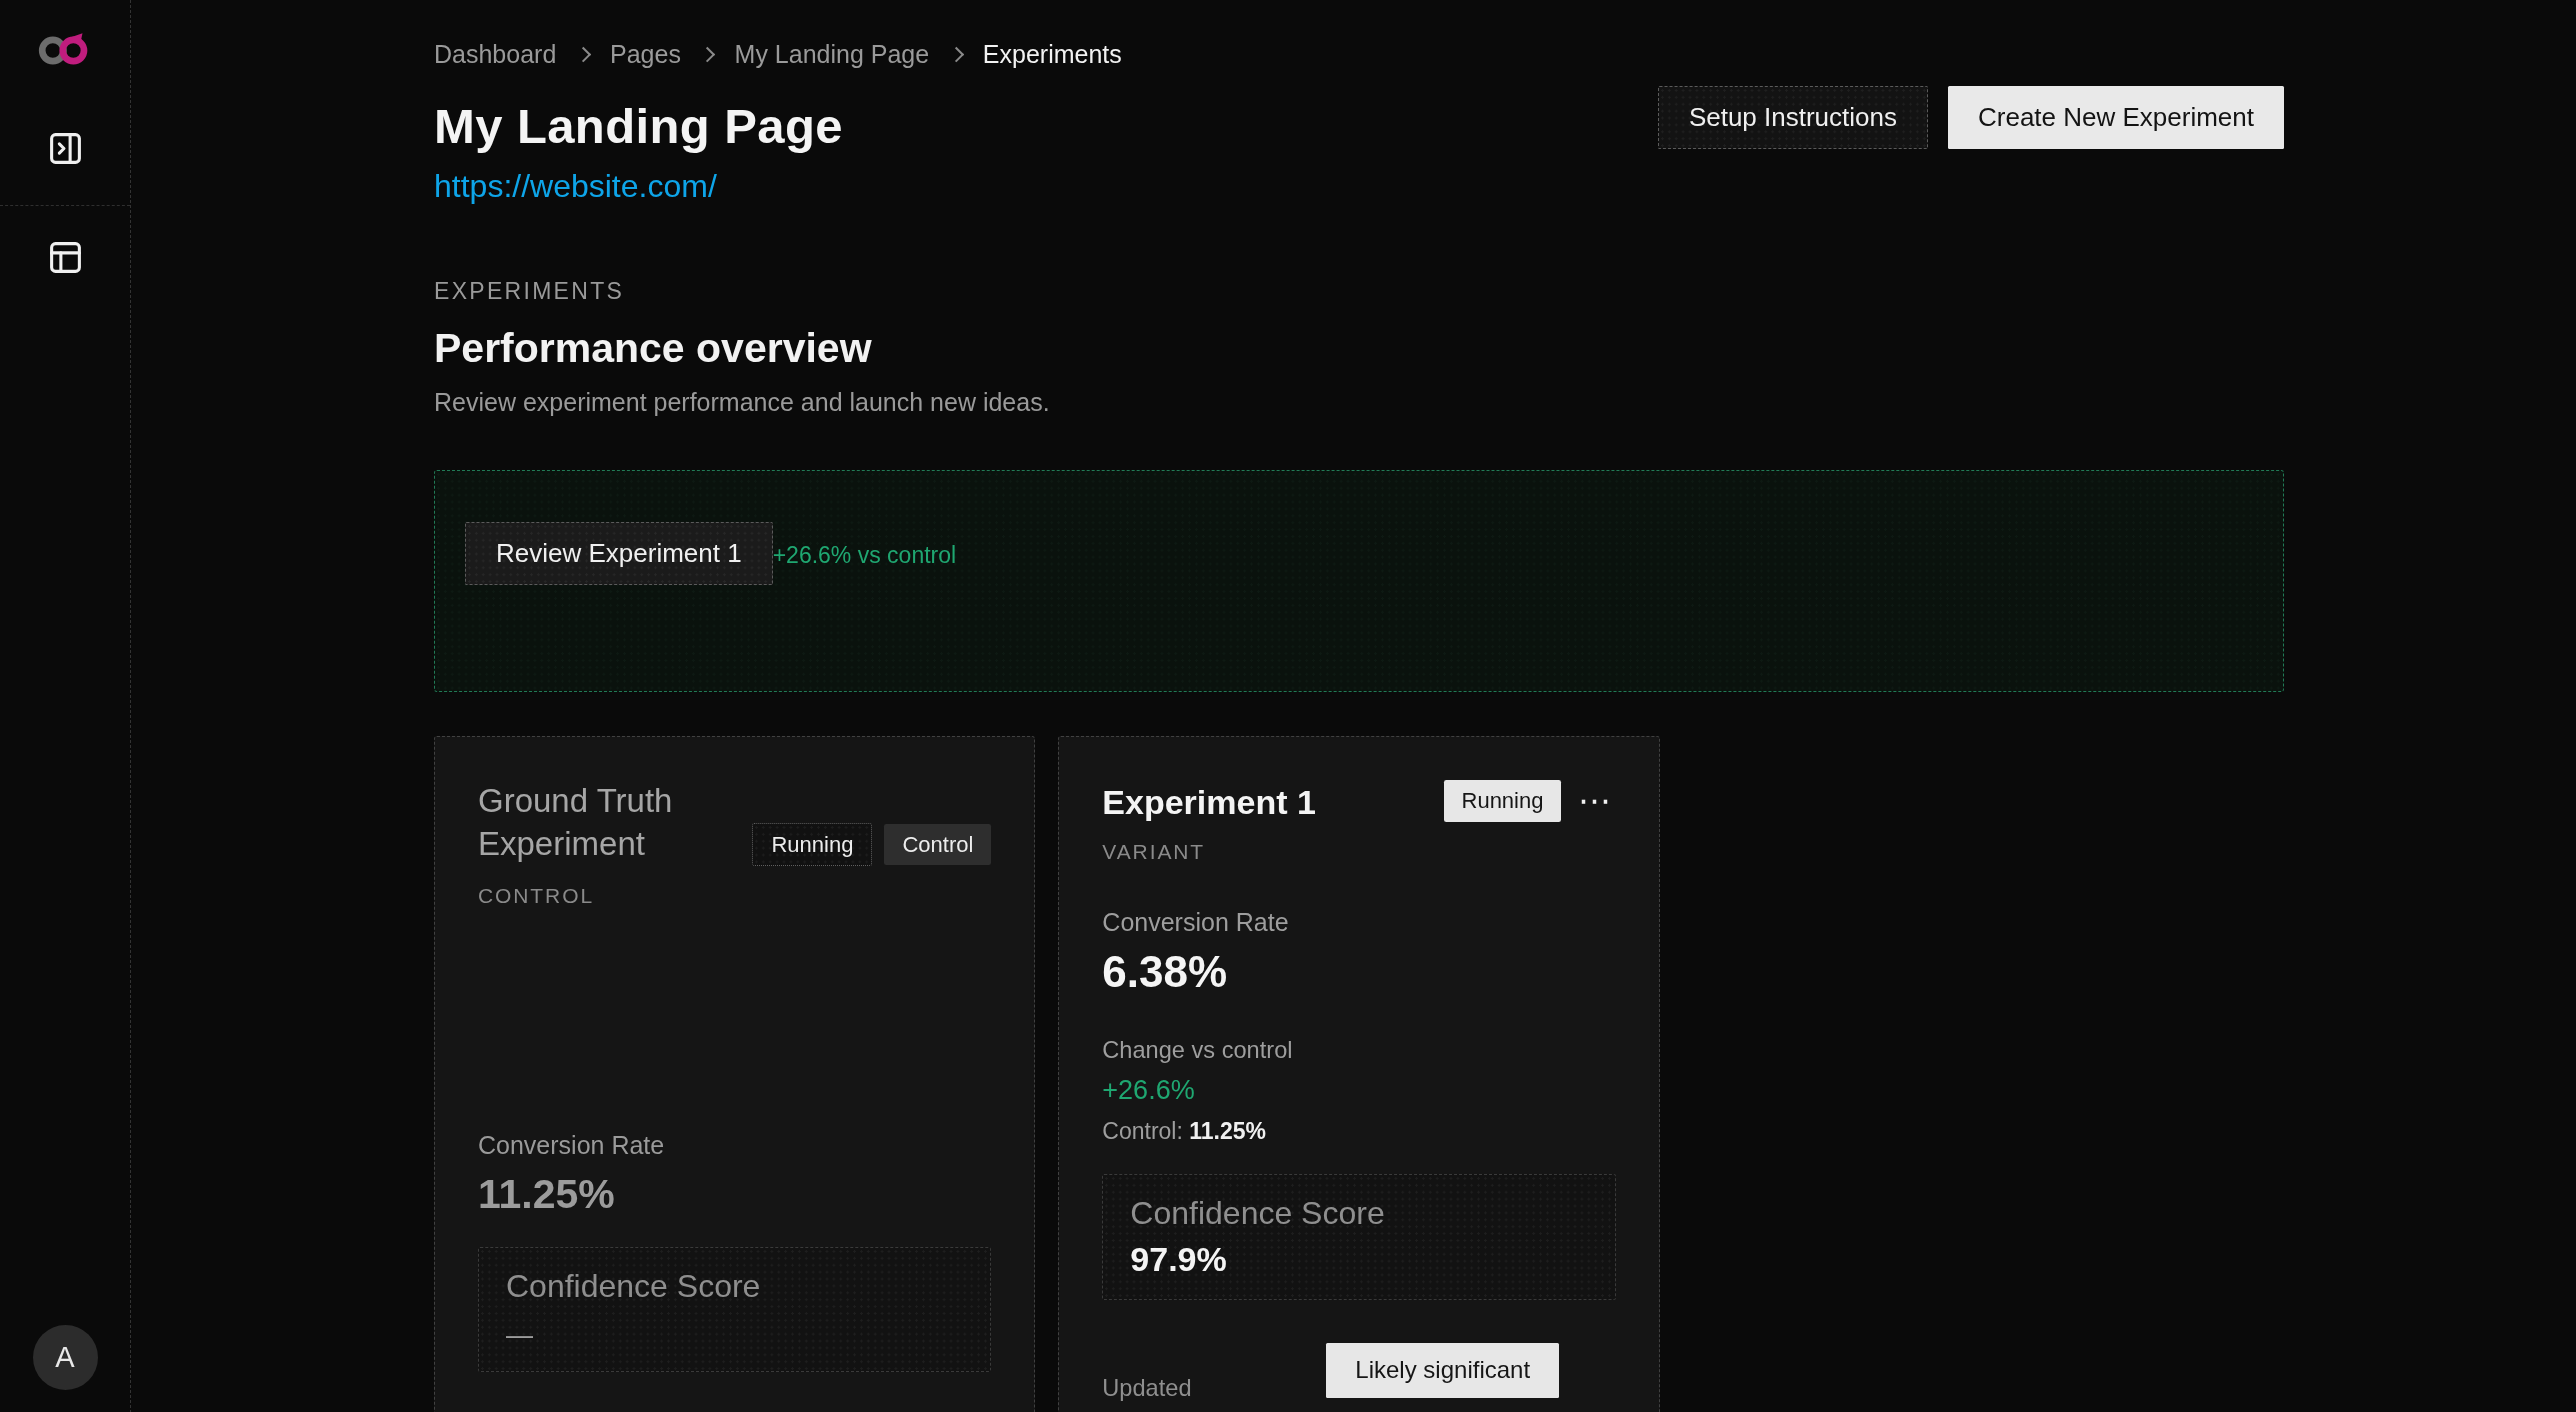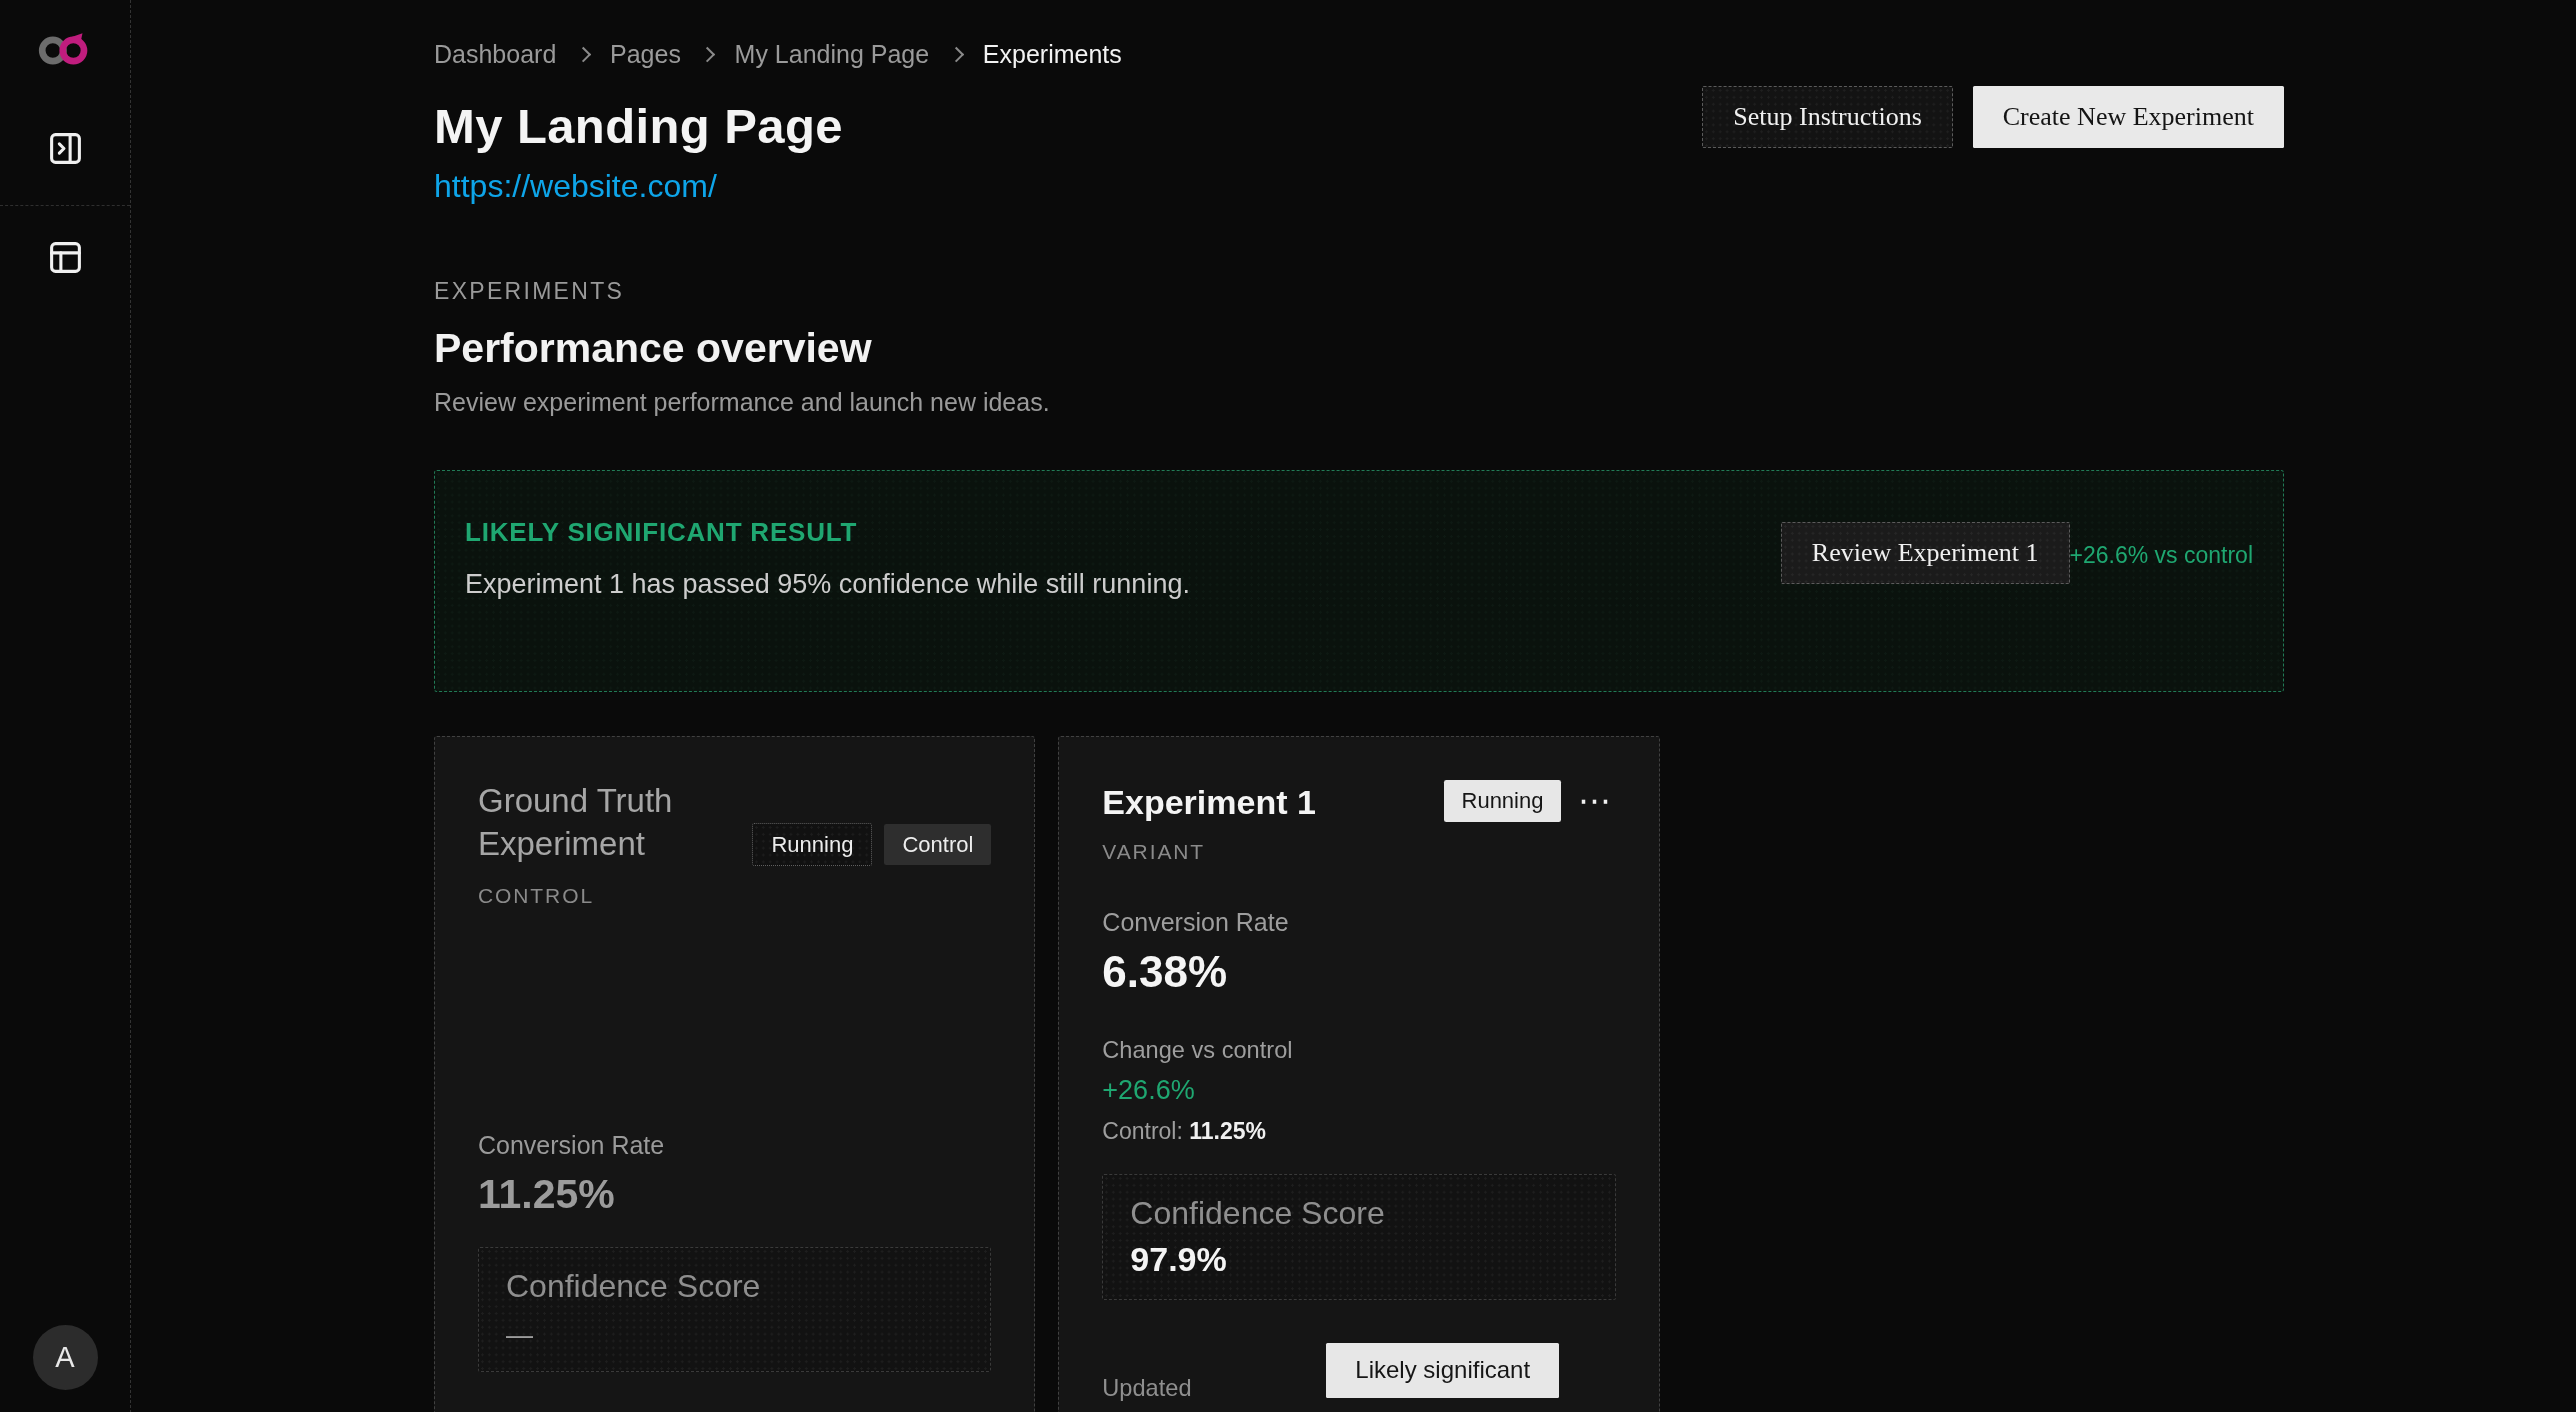--- a/index.html
+++ b/index.html
@@ -49,21 +49,21 @@
     transform: rotate(45deg); margin: 0 1.5px;
   }
   .page-title { margin-top: 29px; font-size: 49px; font-weight: 600; color: #f4f4f4; letter-spacing: 0.4px; }
   .page-url { margin-top: 13.7px; font-size: 32px; color: #0ea5e9; }
 
   .header-actions { display: flex; gap: 20px; margin-top: 46px; }
   .texture {
     background-image: radial-gradient(rgba(255,255,255,0.05) 1.2px, transparent 1.2px);
     background-size: 6.9px 6.9px;
   }
-  .btn { font-family: Liberation Serif, serif; cursor: pointer; border-radius: 1.5px; }
+  .btn { font-family: Liberation Sans, sans-serif; cursor: pointer; border-radius: 1.5px; }
   .btn-dashed {
     border: 1.5px dashed #5b5b5b; background-color: #131313;
     color: #f0f0f0; font-size: 26px; padding: 15px 30px;
   }
   .btn-light {
     border: none; background: #e9e9e9; color: #141414;
     font-size: 26px; padding: 15px 30px;
   }
 
   .eyebrow { margin-top: 73px; font-size: 23px; letter-spacing: 2.3px; color: #9a9a9a; }
@@ -200,24 +200,20 @@
         <button class="btn btn-dashed texture">Setup Instructions</button>
         <button class="btn btn-light">Create New Experiment</button>
       </div>
     </div>
 
     <div class="eyebrow">EXPERIMENTS</div>
     <h2 class="section-heading">Performance overview</h2>
     <div class="section-subtitle">Review experiment performance and launch new ideas.</div>
 
     <section class="alert">
-      <div>
-        <div class="alert-title">LIKELY SIGNIFICANT RESULT</div>
-        <div class="alert-desc">Experiment 1 has passed 95% confidence while still running.</div>
-      </div>
       <div class="alert-right">
         <button class="btn btn-dashed texture">Review Experiment 1</button>
         <div class="alert-delta">+26.6% vs control</div>
       </div>
     </section>
 
     <section class="cards">
 
       <article class="card">
         <div class="card-head">

